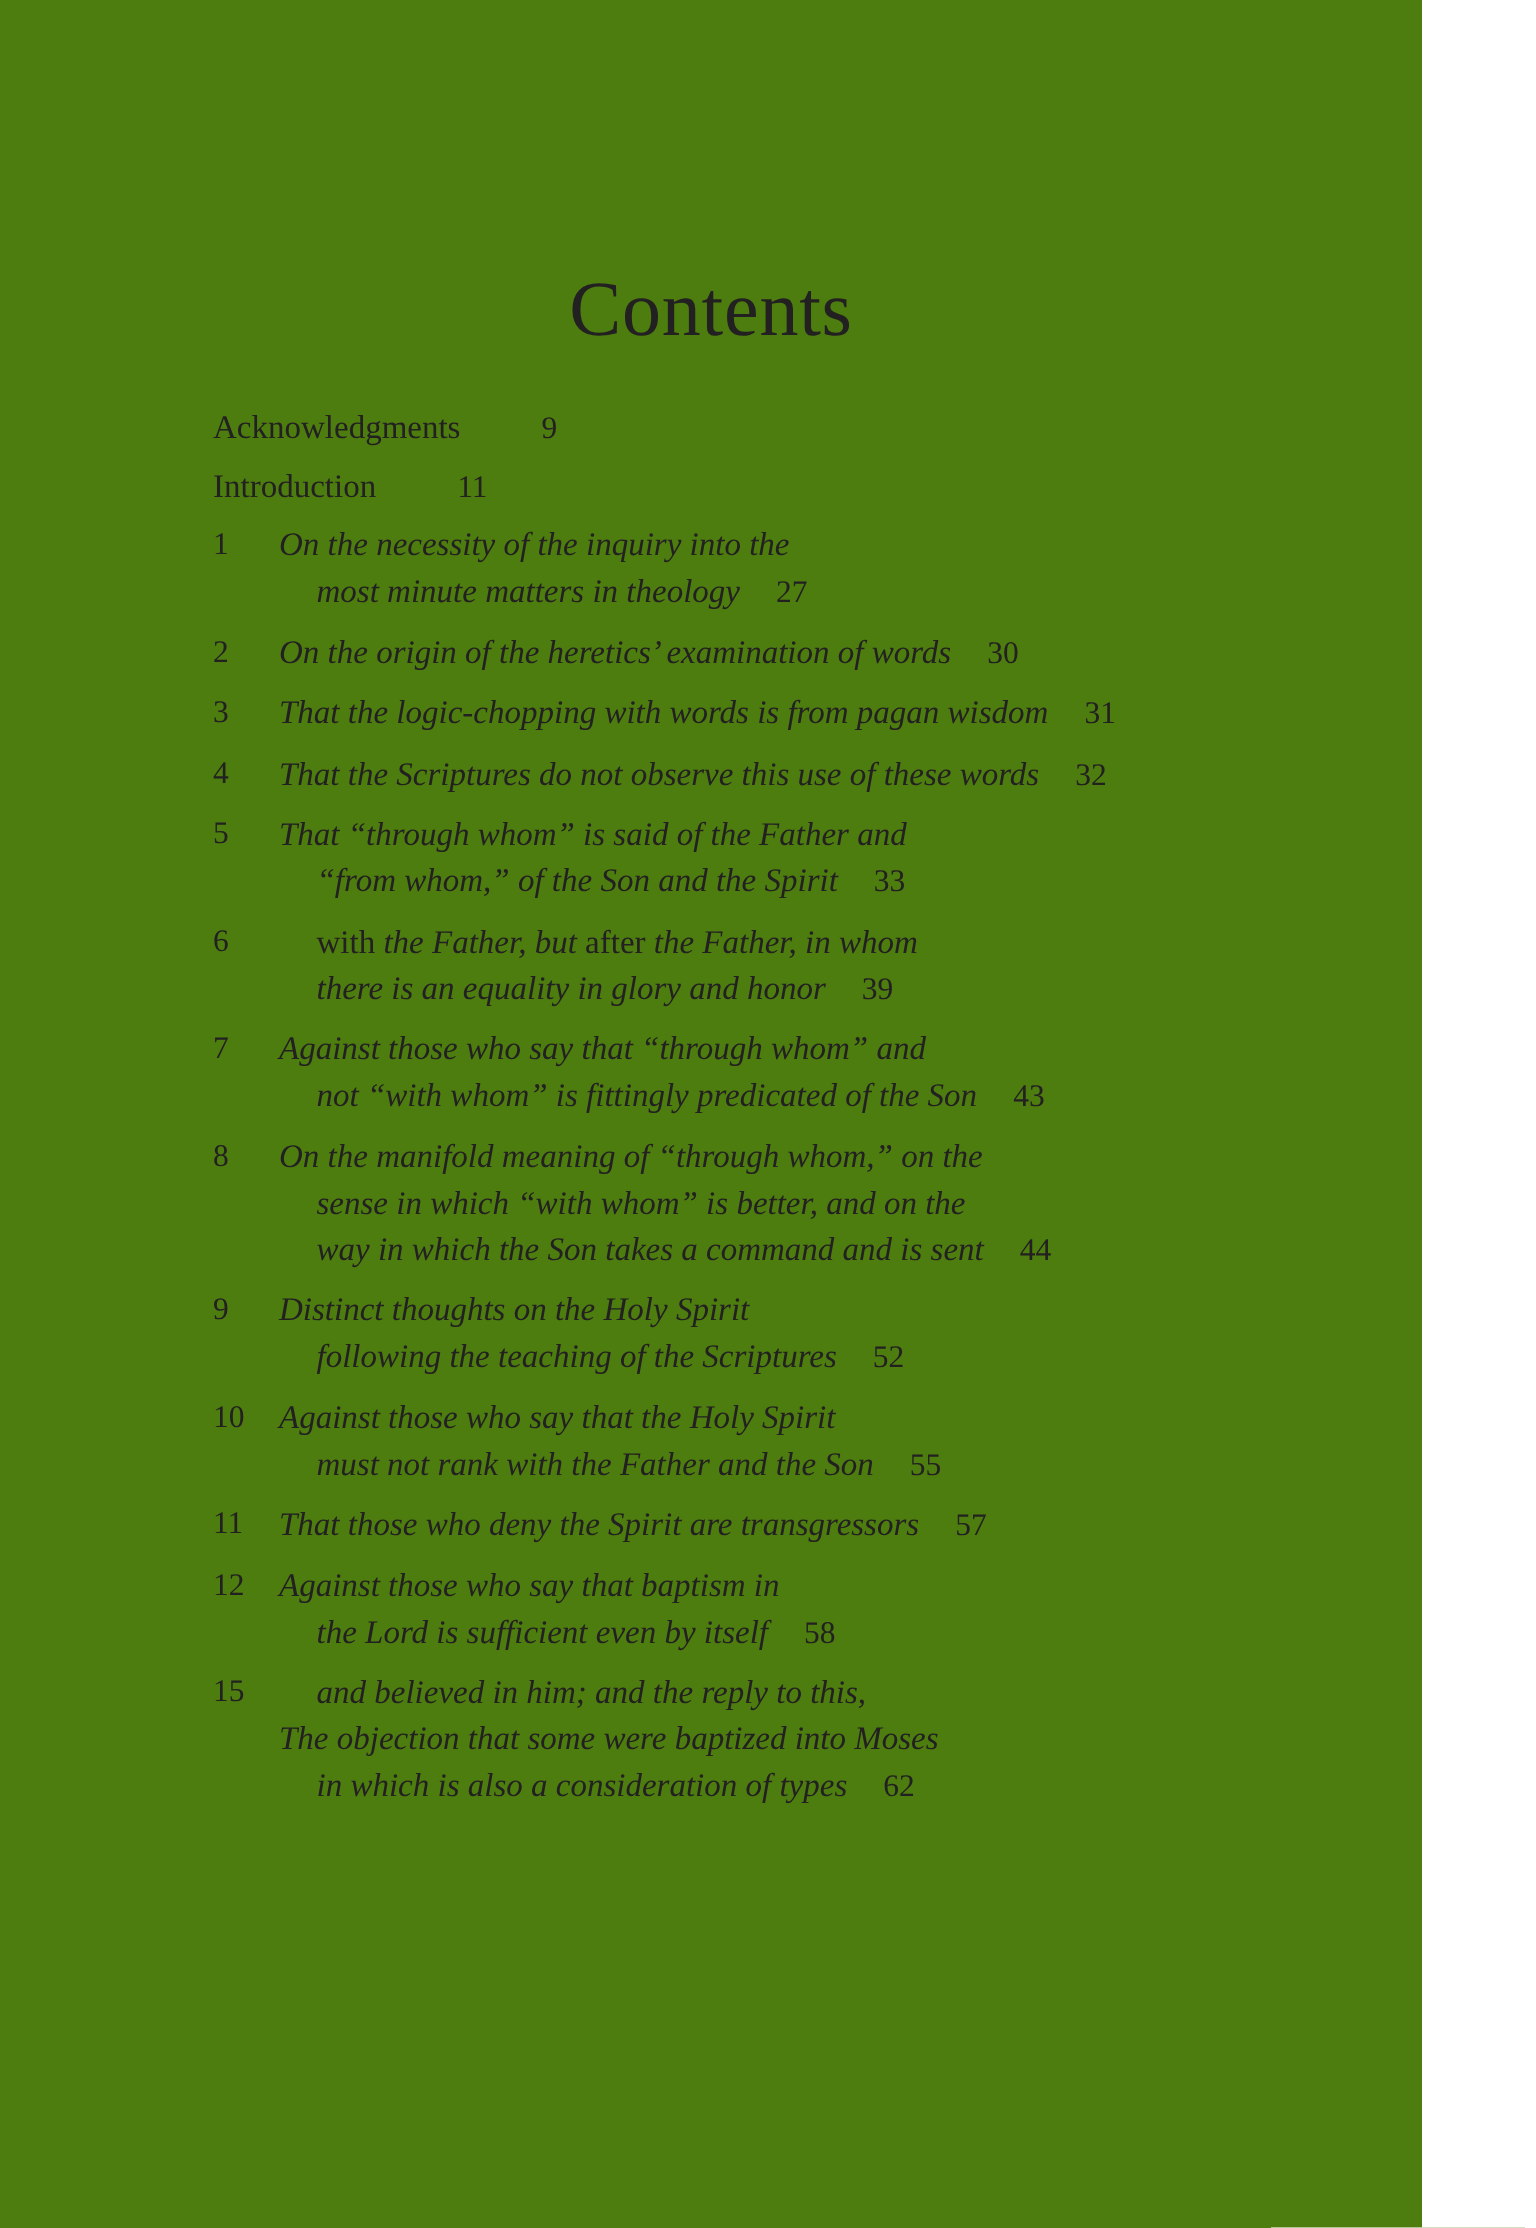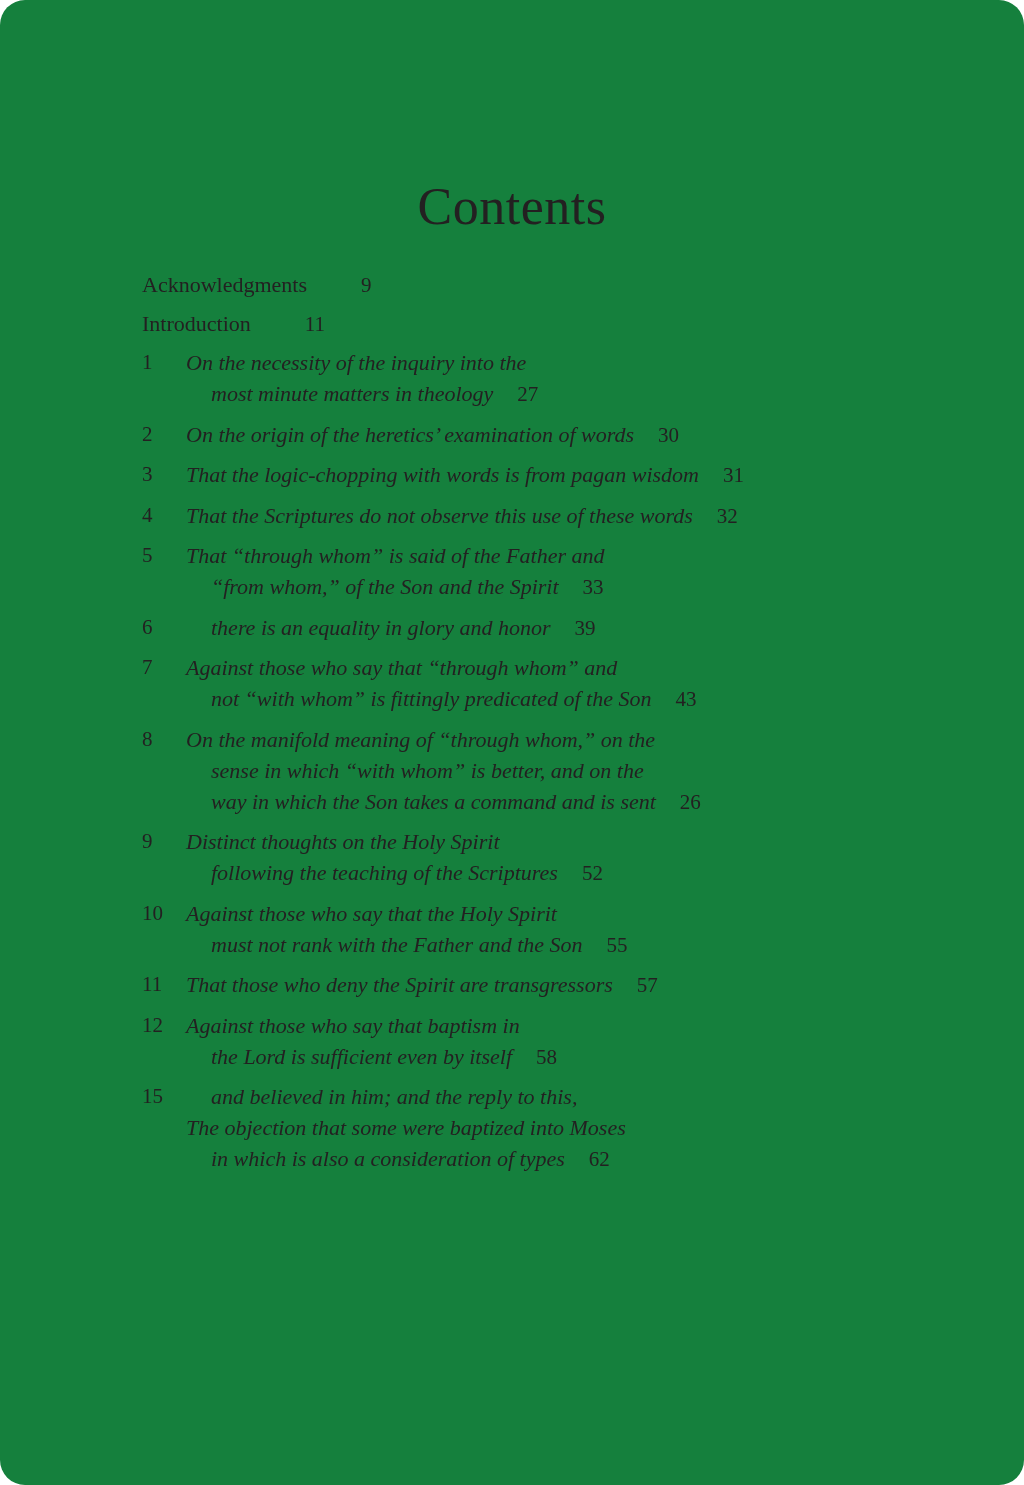--- a/index.html
+++ b/index.html
@@ -1,24 +1,23 @@
 <!DOCTYPE html>
 <html><head>
 <meta charset="utf-8">
 <style>
   html, body { margin: 0; padding: 0; background: #ffffff; }
   .page {
     position: relative;
-    width: 1024px;
+    width: 948px;
     height: 1485px;
-    background: #15803d;
+    background: #4d7c0f;
     font-family: "Liberation Serif", "DejaVu Serif", serif;
     color: #232021;
     overflow: hidden;
-    border-radius: 25px;
   }
   .title {
     position: absolute;
     top: 181px;
     left: 0;
     width: 100%;
     margin: 0;
     text-align: center;
     font-size: 52px;
     line-height: 52px;
@@ -89,36 +88,37 @@
       <div class="ch-row">
         <span class="ch-num">5</span>
         <div class="ch-text">
           <div class="ch-line"><span class="it">That “through whom” is said of the Father and</span></div>
           <div class="ch-line cont"><span class="it">“from whom,” of the Son and the Spirit</span><span class="pgnum">33</span></div>
         </div>
       </div>
       <div class="ch-row">
         <span class="ch-num">6</span>
         <div class="ch-text">
+          <div class="ch-line cont"><span class="rm">with </span><span class="it">the Father, but </span><span class="rm">after </span><span class="it">the Father, in whom</span></div>
           <div class="ch-line cont"><span class="it">there is an equality in glory and honor</span><span class="pgnum">39</span></div>
         </div>
       </div>
       <div class="ch-row">
         <span class="ch-num">7</span>
         <div class="ch-text">
           <div class="ch-line"><span class="it">Against those who say that “through whom” and</span></div>
           <div class="ch-line cont"><span class="it">not “with whom” is fittingly predicated of the Son</span><span class="pgnum">43</span></div>
         </div>
       </div>
       <div class="ch-row">
         <span class="ch-num">8</span>
         <div class="ch-text">
           <div class="ch-line"><span class="it">On the manifold meaning of “through whom,” on the</span></div>
           <div class="ch-line cont"><span class="it">sense in which “with whom” is better, and on the</span></div>
-          <div class="ch-line cont"><span class="it">way in which the Son takes a command and is sent</span><span class="pgnum">26</span></div>
+          <div class="ch-line cont"><span class="it">way in which the Son takes a command and is sent</span><span class="pgnum">44</span></div>
         </div>
       </div>
       <div class="ch-row">
         <span class="ch-num">9</span>
         <div class="ch-text">
           <div class="ch-line"><span class="it">Distinct thoughts on the Holy Spirit</span></div>
           <div class="ch-line cont"><span class="it">following the teaching of the Scriptures</span><span class="pgnum">52</span></div>
         </div>
       </div>
       <div class="ch-row">

